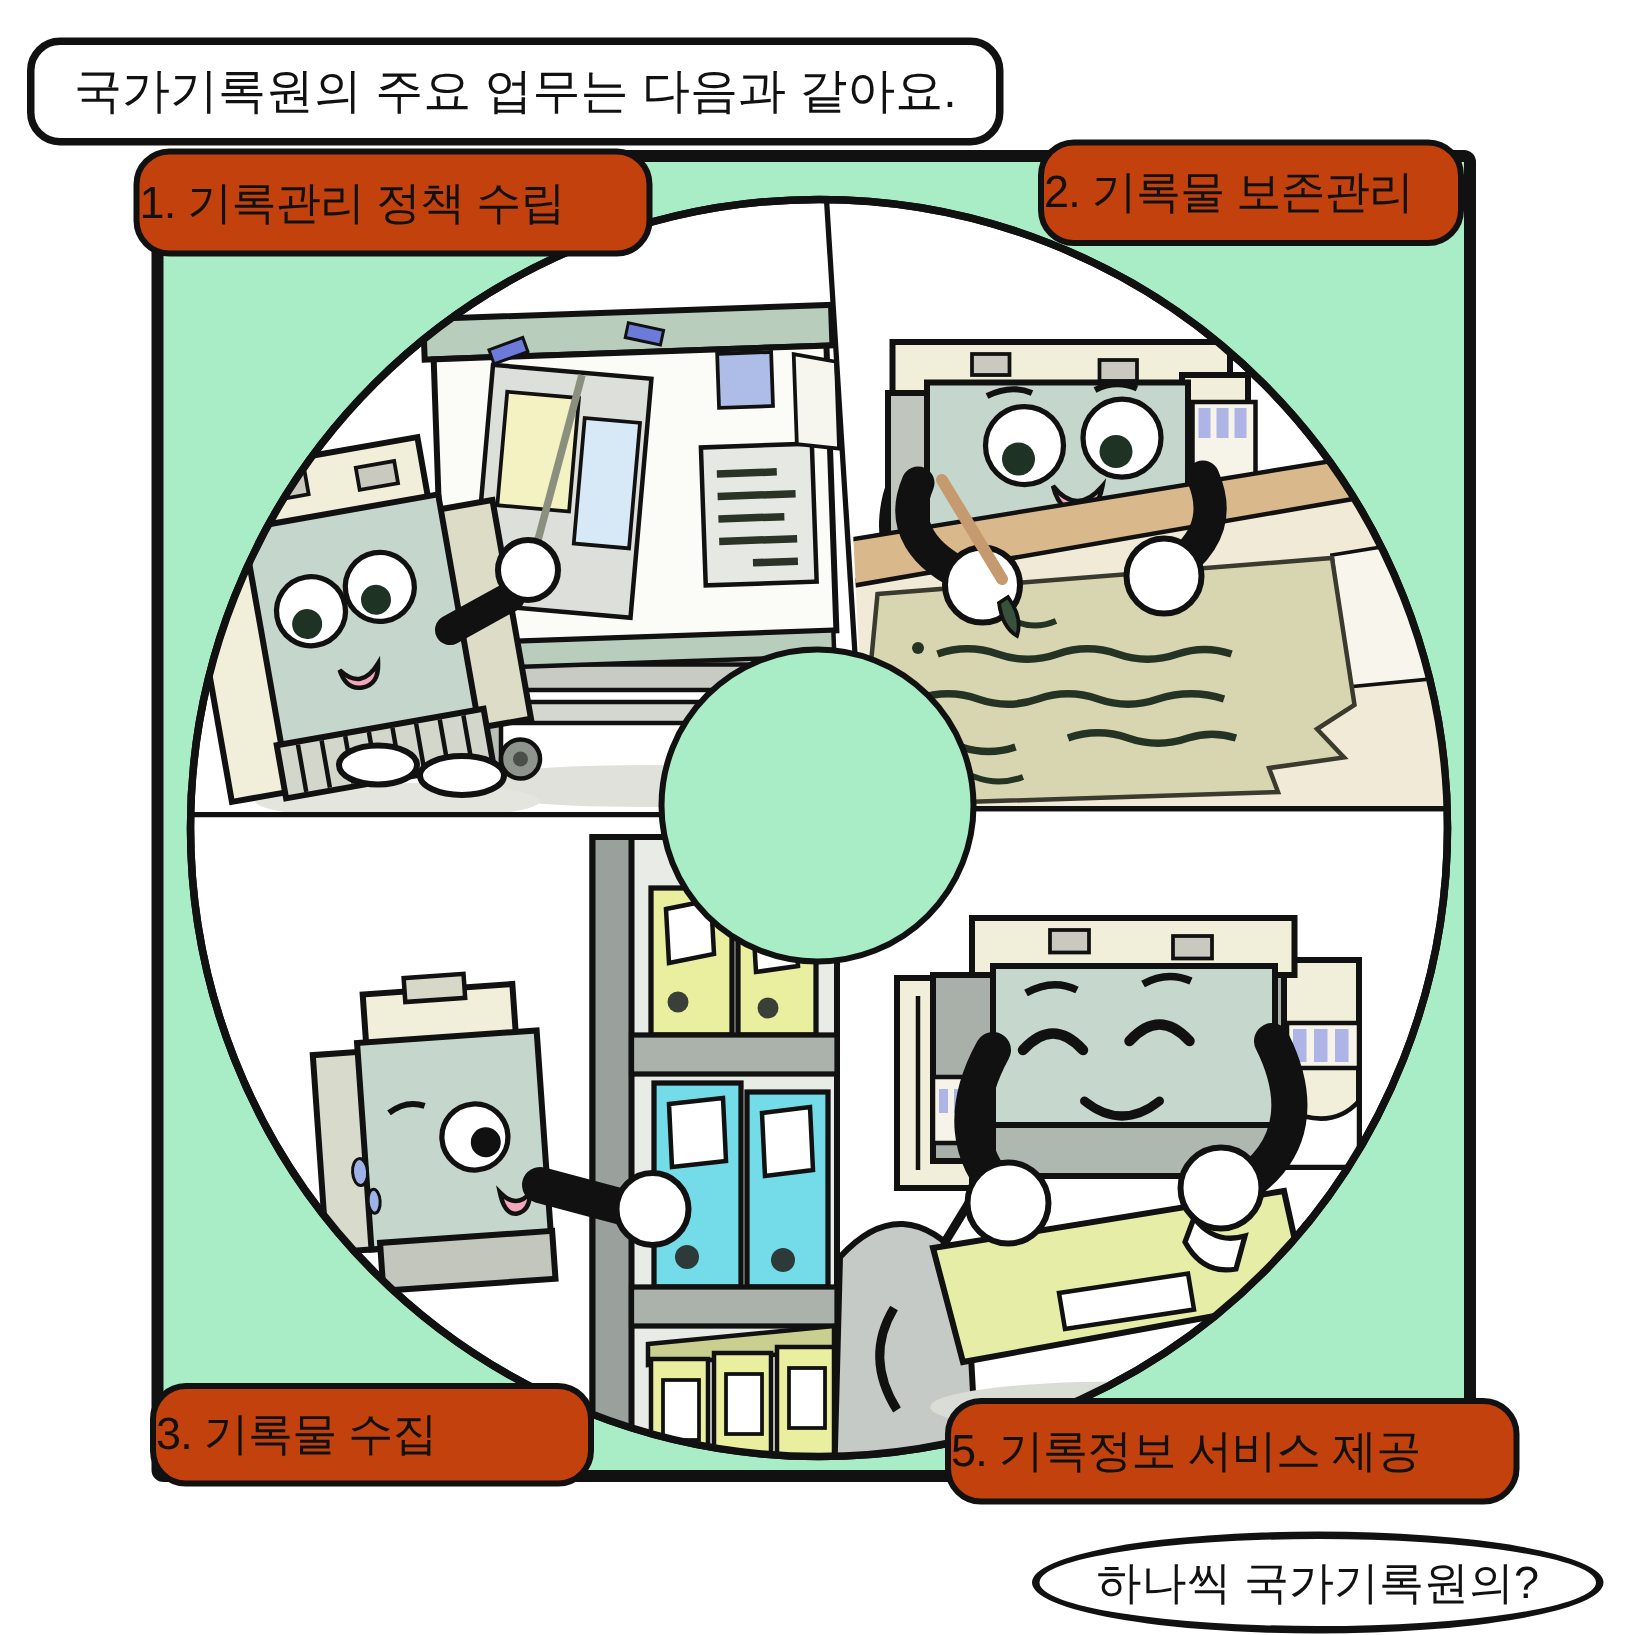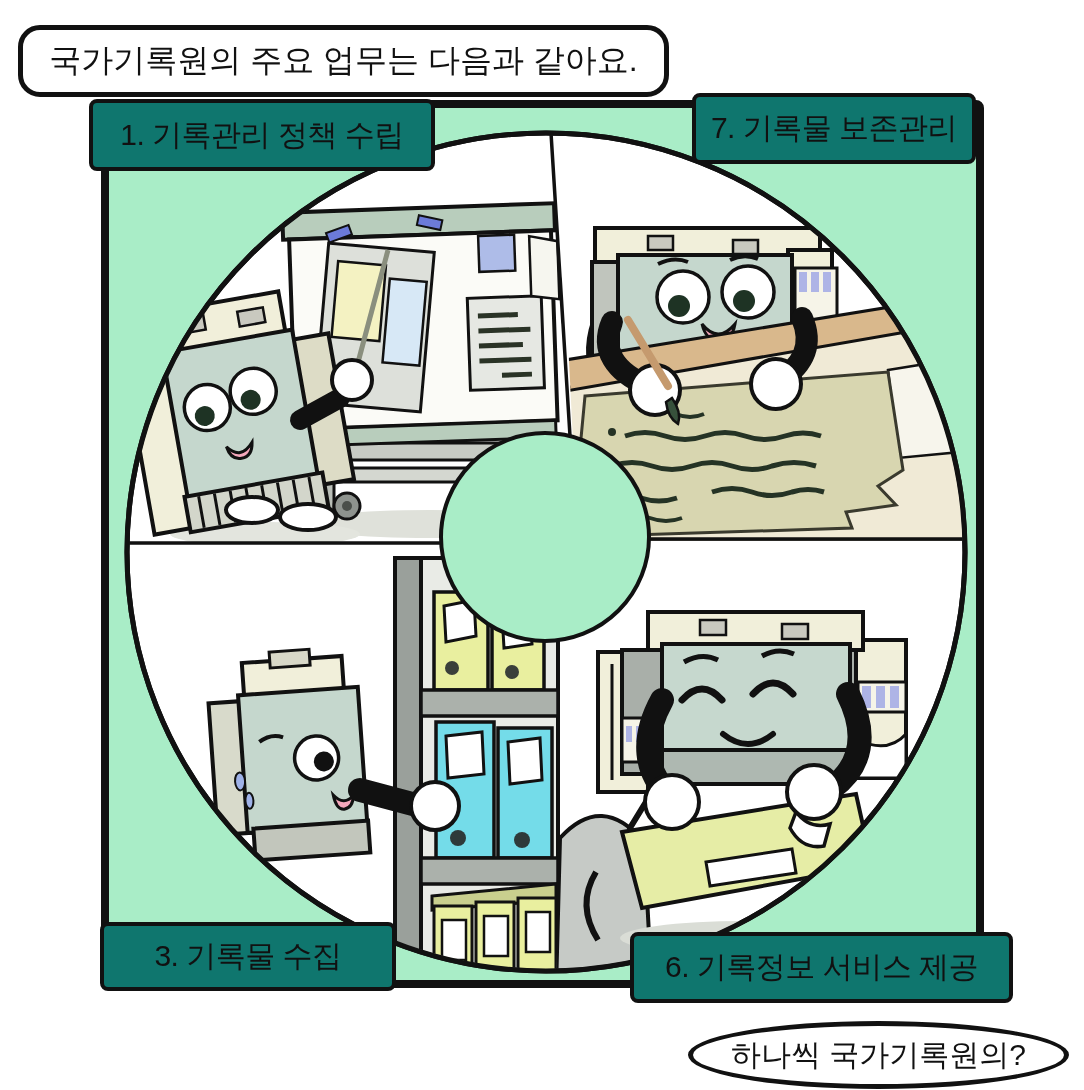--- a/index.html
+++ b/index.html
@@ -5,22 +5,22 @@
   html,body{margin:0;padding:0;background:#ffffff;}
   #page{position:relative;width:1084px;height:1090px;background:#ffffff;overflow:hidden;
         font-family:Liberation Sans, sans-serif;color:#111;}
   .bubble{position:absolute;background:#ffffff;border:5px solid #111;
           display:flex;align-items:center;justify-content:center;white-space:nowrap;}
   #intro-bubble{left:18px;top:25px;width:641px;height:62px;border-radius:22px;font-size:32px;}
   #outro-bubble{left:688px;top:1021px;width:371px;height:58px;border-radius:50%;font-size:30px;}
   #green-panel{position:absolute;left:101px;top:100px;width:883px;height:888px;
                background:#A9EDC7;border:8px solid #111;border-radius:8px;box-sizing:border-box;}
   #wheel-svg{position:absolute;left:0;top:0;width:1084px;height:1090px;}
-  .duty-label{position:absolute;background:#0f766e;border:4px solid #111;border-radius:8px;
-              display:flex;align-items:center;justify-content:center;
+  .duty-label{position:absolute;background:#c2410c;border:4px solid #111;border-radius:24px;
+              display:flex;align-items:center;justify-content:flex-start;
               font-size:30px;letter-spacing:-0.5px;white-space:nowrap;box-sizing:border-box;}
   #duty-label-1{left:89px;top:99px;width:346px;height:72px;}
   #duty-label-2{left:692px;top:93px;width:284px;height:71px;}
   #duty-label-3{left:100px;top:922px;width:296px;height:69px;}
   #duty-label-4{left:630px;top:932px;width:383px;height:71px;}
 </style>
 </head>
 <body>
 
 <div id="page">
@@ -249,26 +249,26 @@
     </g>
 
     <circle cx="546" cy="552" r="419" fill="none" stroke="#111" stroke-width="5"></circle>
     <circle cx="545" cy="537" r="104" fill="#A9EDC7" stroke="#111" stroke-width="4"></circle>
   </svg>
 
   <div class="duty-label" id="duty-label-1">
     <span>1. 기록관리 정책 수립</span>
   </div>
   <div class="duty-label" id="duty-label-2">
-    <span>7. 기록물 보존관리</span>
+    <span>2. 기록물 보존관리</span>
   </div>
   <div class="duty-label" id="duty-label-3">
     <span>3. 기록물 수집</span>
   </div>
   <div class="duty-label" id="duty-label-4">
-    <span>6. 기록정보 서비스 제공</span>
+    <span>5. 기록정보 서비스 제공</span>
   </div>
 
   <div class="bubble" id="outro-bubble">
     <span>하나씩 국가기록원의?</span>
   </div>
 
 </div>
 
 </body></html>

